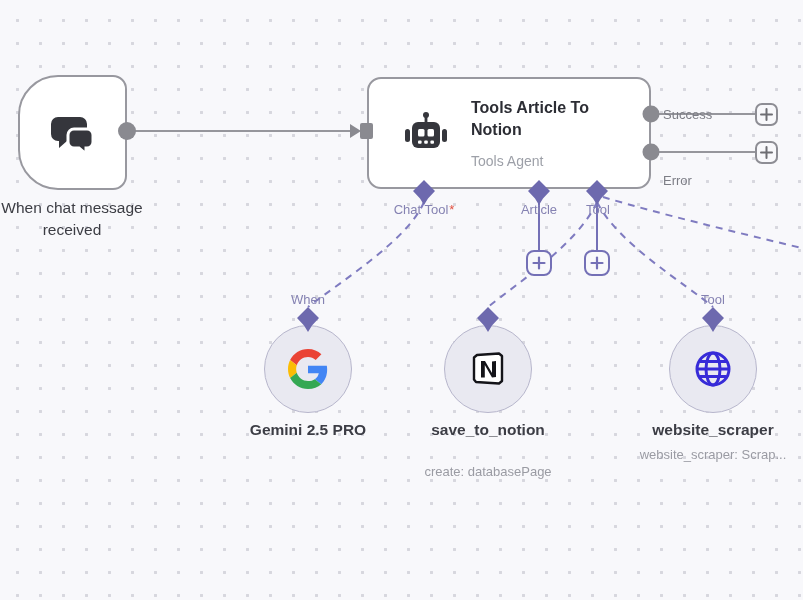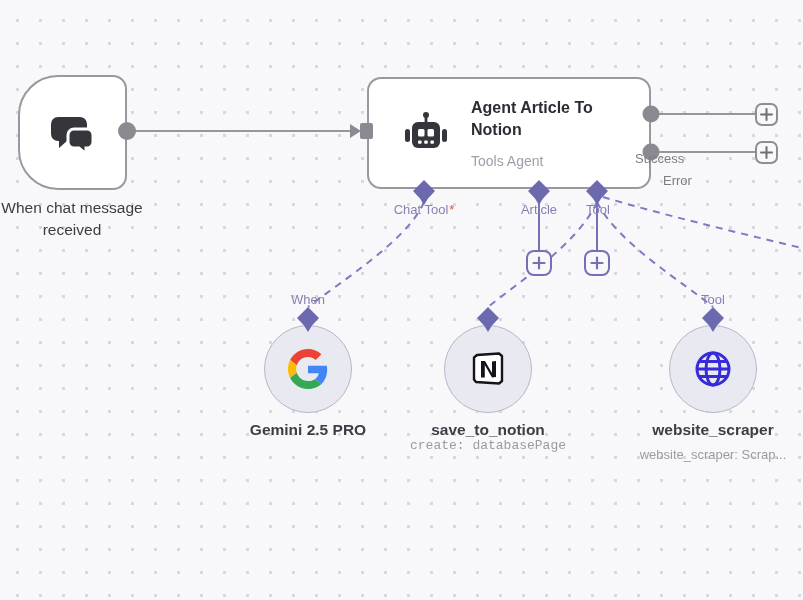--- a/index.html
+++ b/index.html
@@ -105,26 +105,26 @@
       <rect x="4" y="20" width="5" height="13" rx="2.5" fill="#35363c"></rect>
       <rect x="41" y="20" width="5" height="13" rx="2.5" fill="#35363c"></rect>
       <rect x="11" y="13" width="28" height="26" rx="6" fill="#35363c"></rect>
       <rect x="17" y="20" width="6.5" height="7.5" rx="1.5" fill="#ffffff"></rect>
       <rect x="26.5" y="20" width="6.5" height="7.5" rx="1.5" fill="#ffffff"></rect>
       <rect x="17" y="31.5" width="3.6" height="3.2" rx="1" fill="#ffffff"></rect>
       <rect x="23.2" y="31.5" width="3.6" height="3.2" rx="1" fill="#ffffff"></rect>
       <rect x="29.4" y="31.5" width="3.6" height="3.2" rx="1" fill="#ffffff"></rect>
     </svg>
     <div class="agent-text">
-      <div class="agent-title">Agent Article To Notion</div>
+      <div class="agent-title">Tools Article To Notion</div>
       <div class="agent-subtitle">Tools Agent</div>
     </div>
   </div>
 
-  <div class="wire-label" style="left:635px;top:107px;margin-top:44px;">Success</div>
+  <div class="wire-label" style="left:663px;top:107px;">Success</div>
   <div class="wire-label" style="left:663px;top:145px;margin-top:28px;">Error</div>
 
   <div class="port-label" style="left:424px;top:202px;">
     <span>Chat Tool</span><span class="req">*</span>
   </div>
   <div class="port-label" style="left:539px;top:202px;">Article</div>
   <div class="port-label" style="left:598px;top:202px;">Tool</div>
 
   <div class="port-label" style="left:308px;top:292px;">When</div>
   <div class="port-label" style="left:713px;top:292px;">Tool</div>
@@ -139,21 +139,21 @@
   </div>
   <div class="subnode-label" style="left:308px;top:421px;text-align:center;">Gemini 2.5 PRO</div>
 
   <div class="subnode" style="left:444px;top:325px;">
     <svg width="40" height="40" viewBox="0 0 40 40">
       <path d="M9,6 L31,4.5 L34,7 L34,32 L31,34.5 L8,33 L6,30.5 L6,8.5 Z" fill="#ffffff" stroke="#141419" stroke-width="2.4" stroke-linejoin="round"></path>
       <path d="M13,12 L17,12 L24,24 L24,12.5 L28,12 L28,28 L24,28.5 L16.8,16 L16.8,28.5 L13,28.5 Z" fill="#141419"></path>
     </svg>
   </div>
   <div class="subnode-label" style="left:488px;top:421px;">save_to_notion</div>
-  <div class="subnode-sub" style="left:488px;top:438px;font-family:Liberation Mono, monospace;">create: databasePage</div>
+  <div class="subnode-sub" style="left:488px;top:464px;">create: databasePage</div>
 
   <div class="subnode" style="left:669px;top:325px;">
     <svg width="44" height="44" viewBox="0 0 44 44">
       <circle cx="22" cy="22" r="16" fill="none" stroke="#372bd8" stroke-width="3"></circle>
       <ellipse cx="22" cy="22" rx="7" ry="16" fill="none" stroke="#372bd8" stroke-width="3"></ellipse>
       <line x1="6.5" y1="22" x2="37.5" y2="22" stroke="#372bd8" stroke-width="3"></line>
       <line x1="8.5" y1="14.5" x2="35.5" y2="14.5" stroke="#372bd8" stroke-width="3"></line>
       <line x1="8.5" y1="29.5" x2="35.5" y2="29.5" stroke="#372bd8" stroke-width="3"></line>
     </svg>
   </div>

